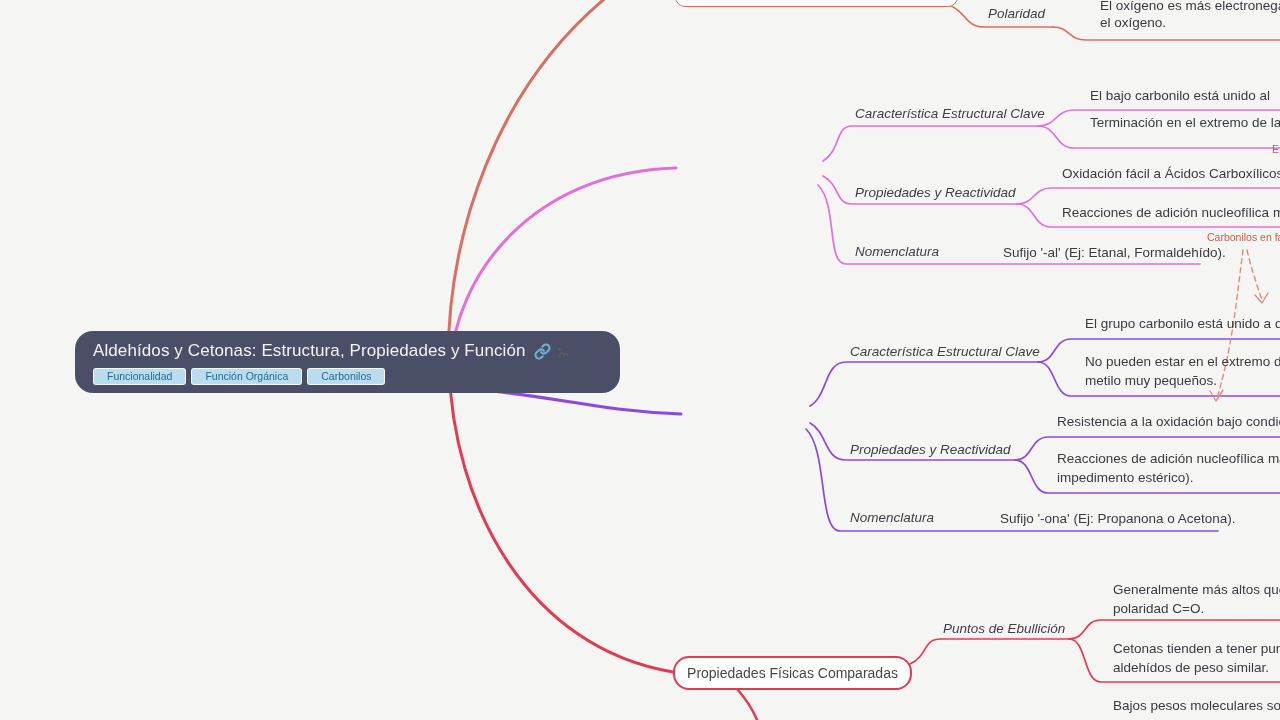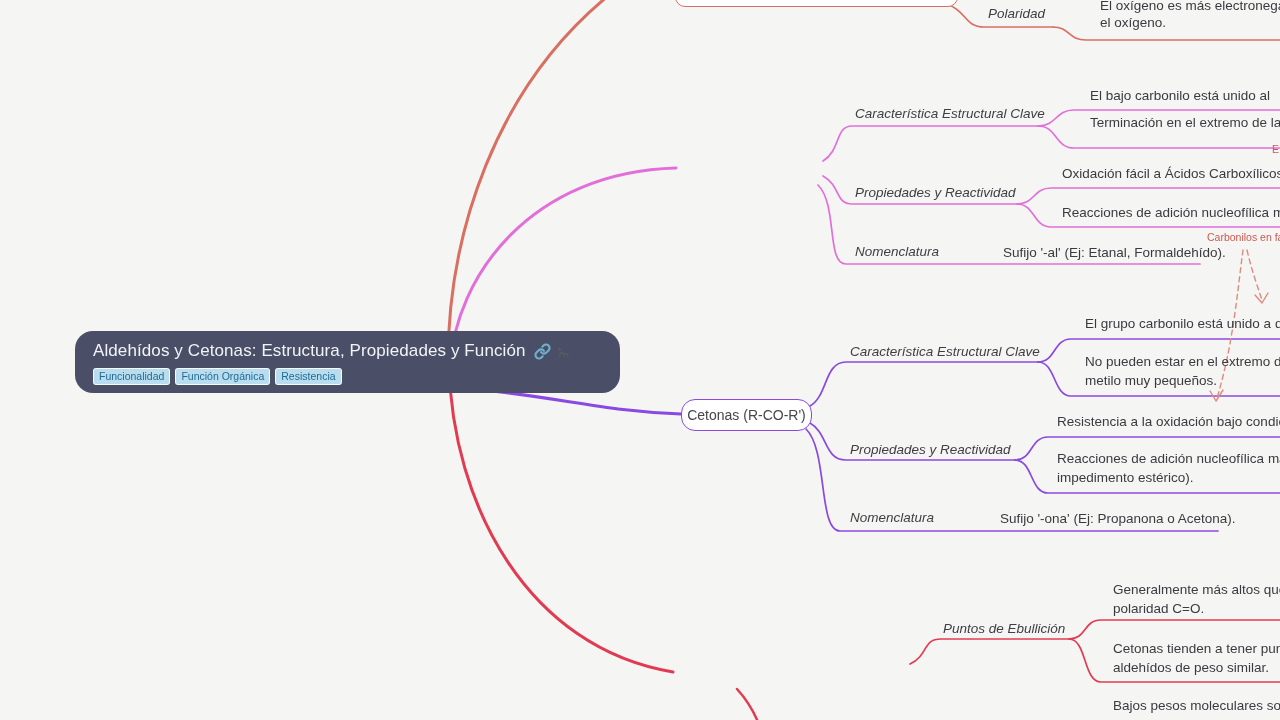--- a/index.html
+++ b/index.html
@@ -49,21 +49,21 @@
   .root-node{
     position:absolute;left:75px;top:331px;width:545px;height:62px;
     background:var(--root-bg);border-radius:18px;color:#f2f3f7;
     padding:7px 16px 0 18px;cursor:pointer;
   }
   .root-title-row{display:flex;align-items:center;gap:8px;height:26px;}
   .root-title{font-size:17px;letter-spacing:.1px;white-space:nowrap;}
   .root-tags{display:flex;gap:5px;margin-top:4px;}
   .tag{
     background:#b9ddee;color:#1f6b94;font-size:10.5px;line-height:13px;
-    padding:1px 5px;border-radius:3px;border:1px solid rgba(255,255,255,.85);
+    padding:1px 13px;border-radius:3px;border:1px solid rgba(255,255,255,.85);
     white-space:nowrap;cursor:pointer;
   }
   .icon-link{flex:0 0 auto;}
   .icon-person{flex:0 0 auto;margin-left:-3px;margin-top:3px;}
 
   .annotation{
     position:absolute;font-size:10.5px;color:var(--anno);white-space:pre;line-height:12px;
   }
 </style>
 </head>
@@ -118,49 +118,49 @@
         <path d="M14 11a5 5 0 0 0-7.54-.54l-3 3a5 5 0 0 0 7.07 7.07l1.71-1.71"></path>
       </svg>
       <svg class="icon-person" width="13" height="13" viewBox="0 0 12 12" fill="none" stroke="#5a5a63" stroke-width="1.6" stroke-linecap="round">
         <circle cx="3.2" cy="3" r="1.5" fill="#5a5a63" stroke="none"></circle>
         <path d="M3.5 10V8.2a1.9 1.9 0 0 1 3.8 0V10M7.3 10V8.2a1.9 1.9 0 0 1 3.6 0V10" stroke-width="1.3"></path>
       </svg>
     </div>
     <div class="root-tags">
       <span class="tag">Funcionalidad</span>
       <span class="tag">Función Orgánica</span>
-      <span class="tag">Resistencia</span>
+      <span class="tag">Carbonilos</span>
     </div>
   </div>
 
   <div class="lbl" style="left:988px;top:6px;">Polaridad</div>
   <div class="leaf tight" style="left:1100px;top:-3px;">El oxígeno es más electronegat
 el oxígeno.</div>
 
   <div class="lbl" style="left:855px;top:106px;">Característica Estructural Clave</div>
   <div class="leaf" style="left:1090px;top:87px;">El bajo carbonilo está unido al</div>
   <div class="leaf" style="left:1090px;top:114px;">Terminación en el extremo de la</div>
   <div class="lbl" style="left:855px;top:185px;">Propiedades y Reactividad</div>
   <div class="leaf" style="left:1062px;top:165px;">Oxidación fácil a Ácidos Carboxílicos</div>
   <div class="leaf" style="left:1062px;top:204px;">Reacciones de adición nucleofílica m</div>
   <div class="lbl" style="left:855px;top:244px;">Nomenclatura</div>
   <div class="leaf" style="left:1003px;top:244px;text-align:right;">Sufijo '-al' (Ej: Etanal, Formaldehído).</div>
 
-  <div class="topic topic-cetonas">Cetonas (R-CO-R')</div>
   <div class="lbl" style="left:850px;top:344px;">Característica Estructural Clave</div>
   <div class="leaf" style="left:1085px;top:315px;">El grupo carbonilo está unido a d</div>
   <div class="leaf" style="left:1085px;top:353px;">No pueden estar en el extremo de
 metilo muy pequeños.</div>
   <div class="lbl" style="left:850px;top:442px;">Propiedades y Reactividad</div>
   <div class="leaf" style="left:1057px;top:413px;">Resistencia a la oxidación bajo condic</div>
   <div class="leaf" style="left:1057px;top:450px;">Reacciones de adición nucleofílica má
 impedimento estérico).</div>
   <div class="lbl" style="left:850px;top:510px;">Nomenclatura</div>
   <div class="leaf" style="left:984px;top:510px;margin-left:16px;">Sufijo '-ona' (Ej: Propanona o Acetona).</div>
 
+  <div class="topic topic-fisicas">Propiedades Físicas Comparadas</div>
   <div class="lbl" style="left:943px;top:621px;">Puntos de Ebullición</div>
   <div class="leaf" style="left:1113px;top:581px;">Generalmente más altos que
 polaridad C=O.</div>
   <div class="leaf" style="left:1113px;top:640px;">Cetonas tienden a tener pun
 aldehídos de peso similar.</div>
   <div class="leaf" style="left:1113px;top:697px;">Bajos pesos moleculares son</div>
 
   <div class="annotation" style="left:1207px;top:231px;">Carbonilos en fa</div>
   <div class="annotation" style="left:1272px;top:143px;">E</div>
 

